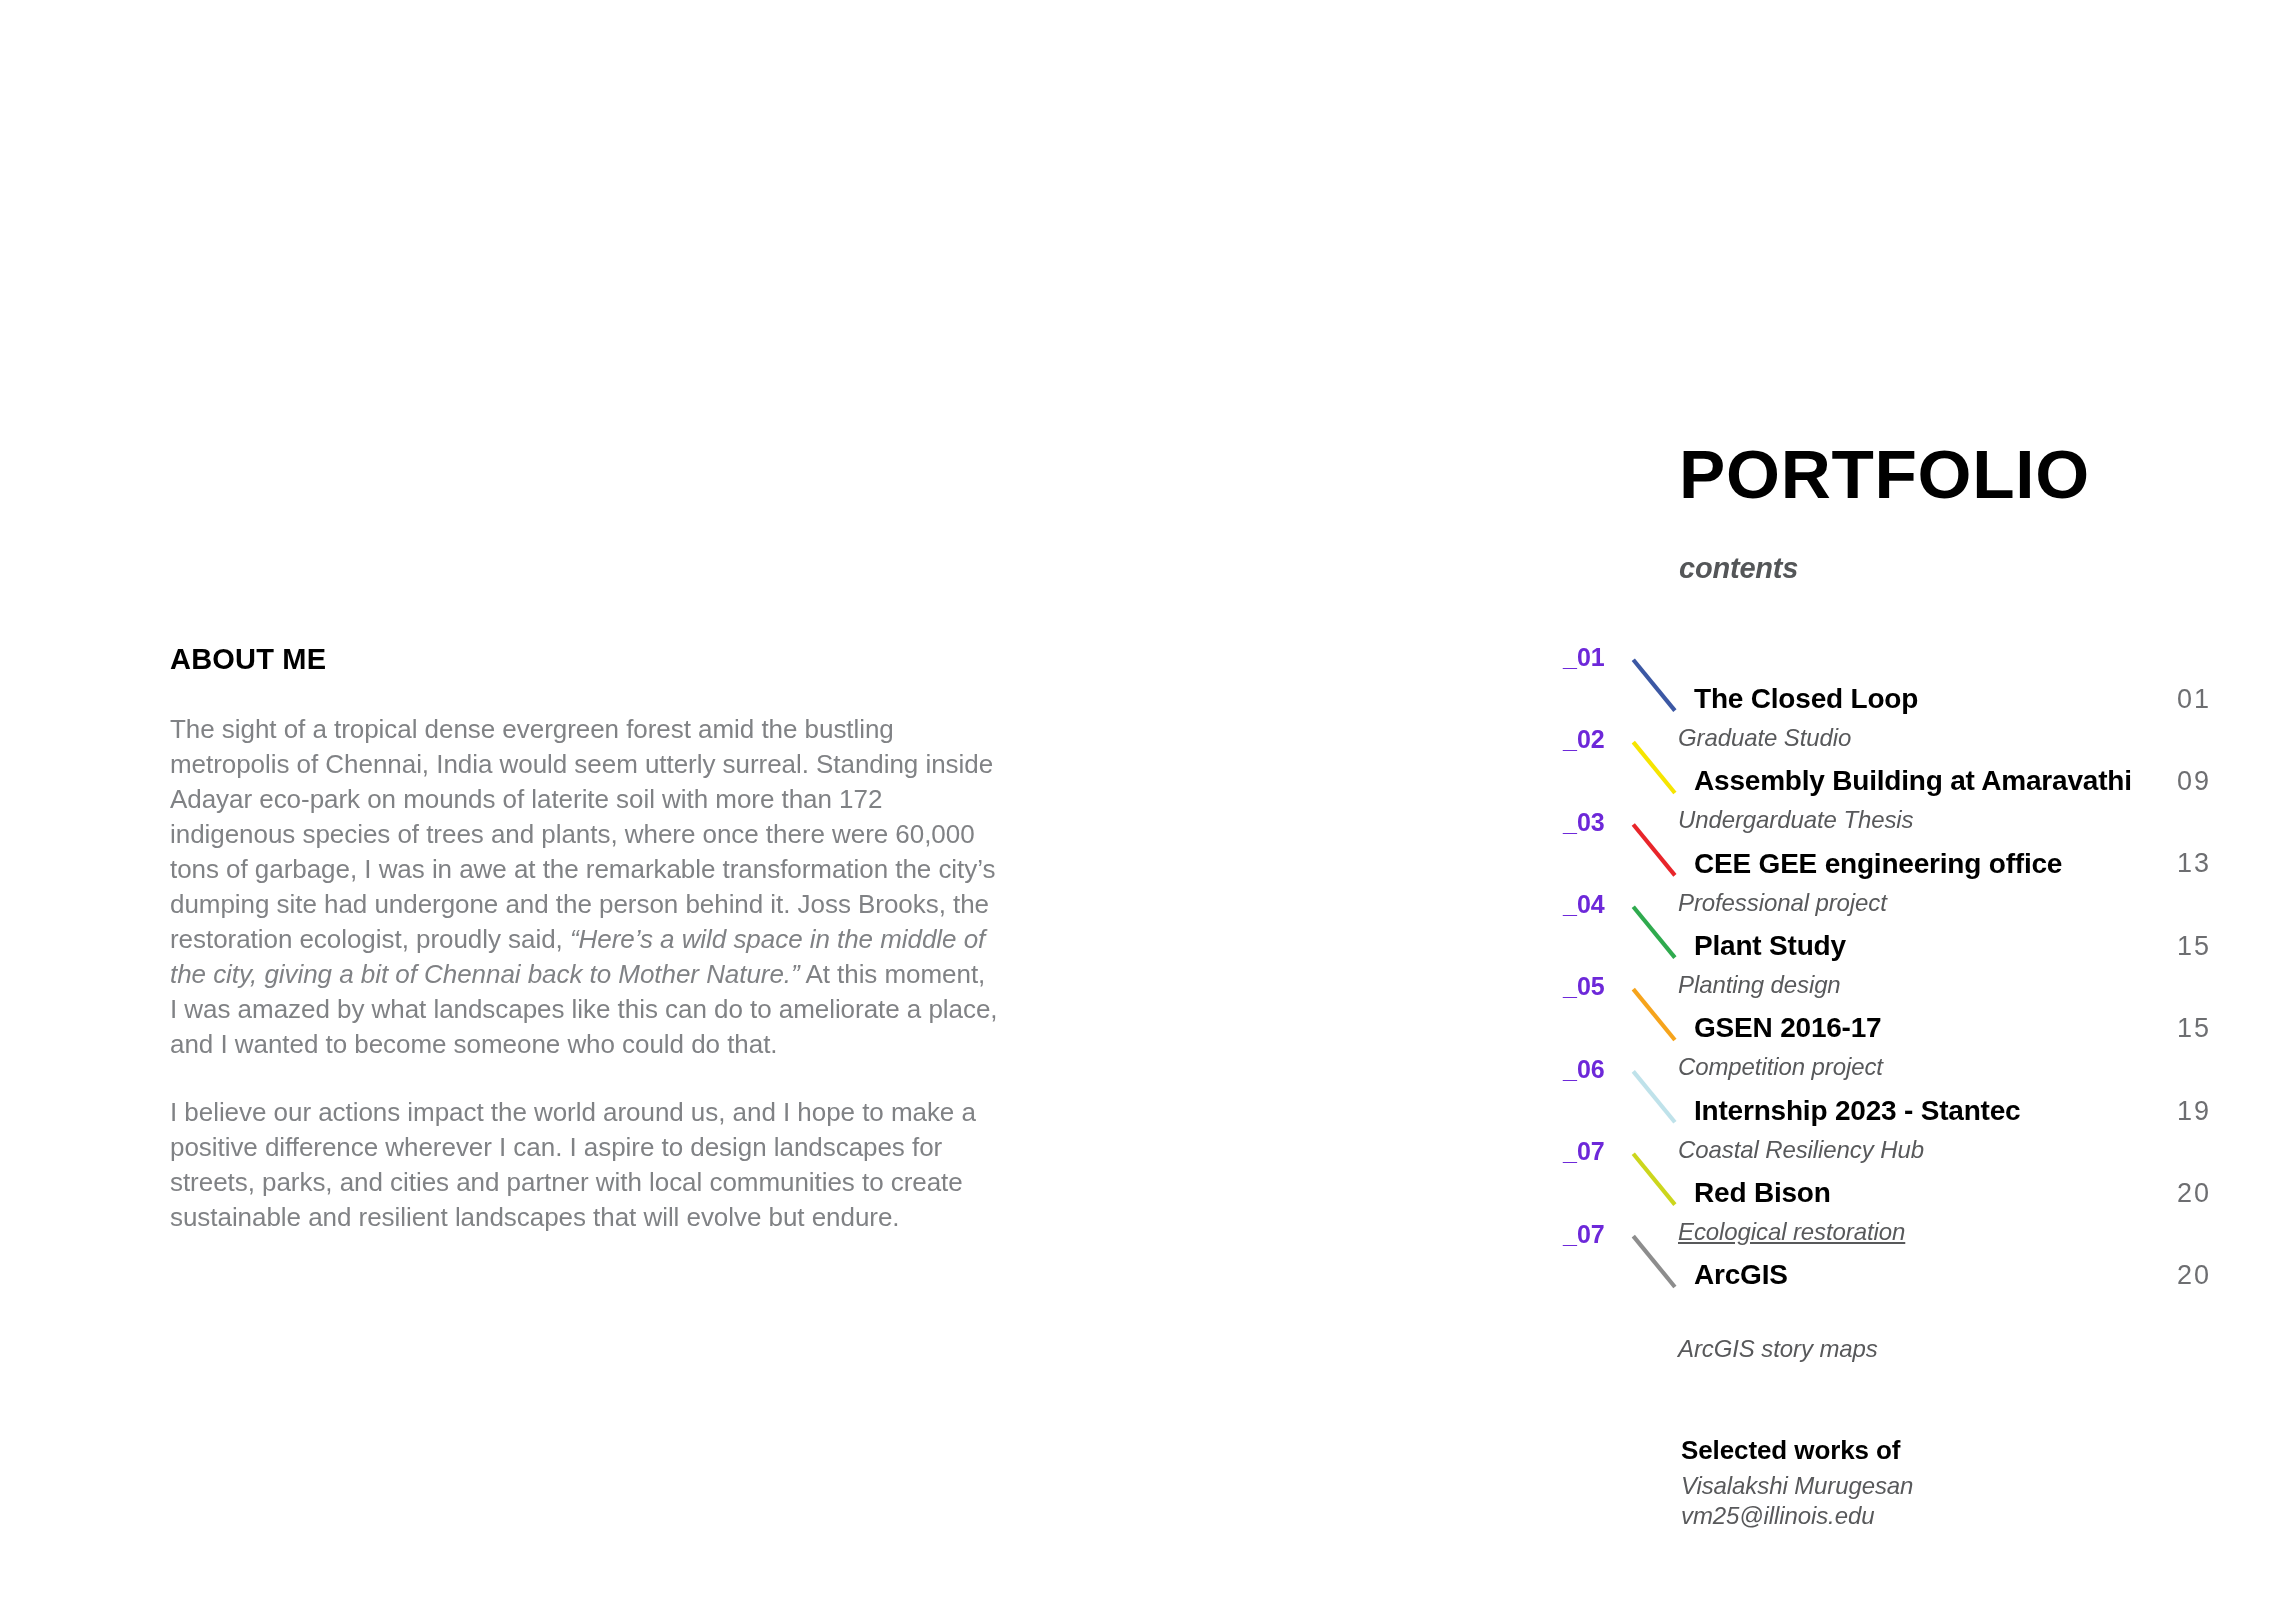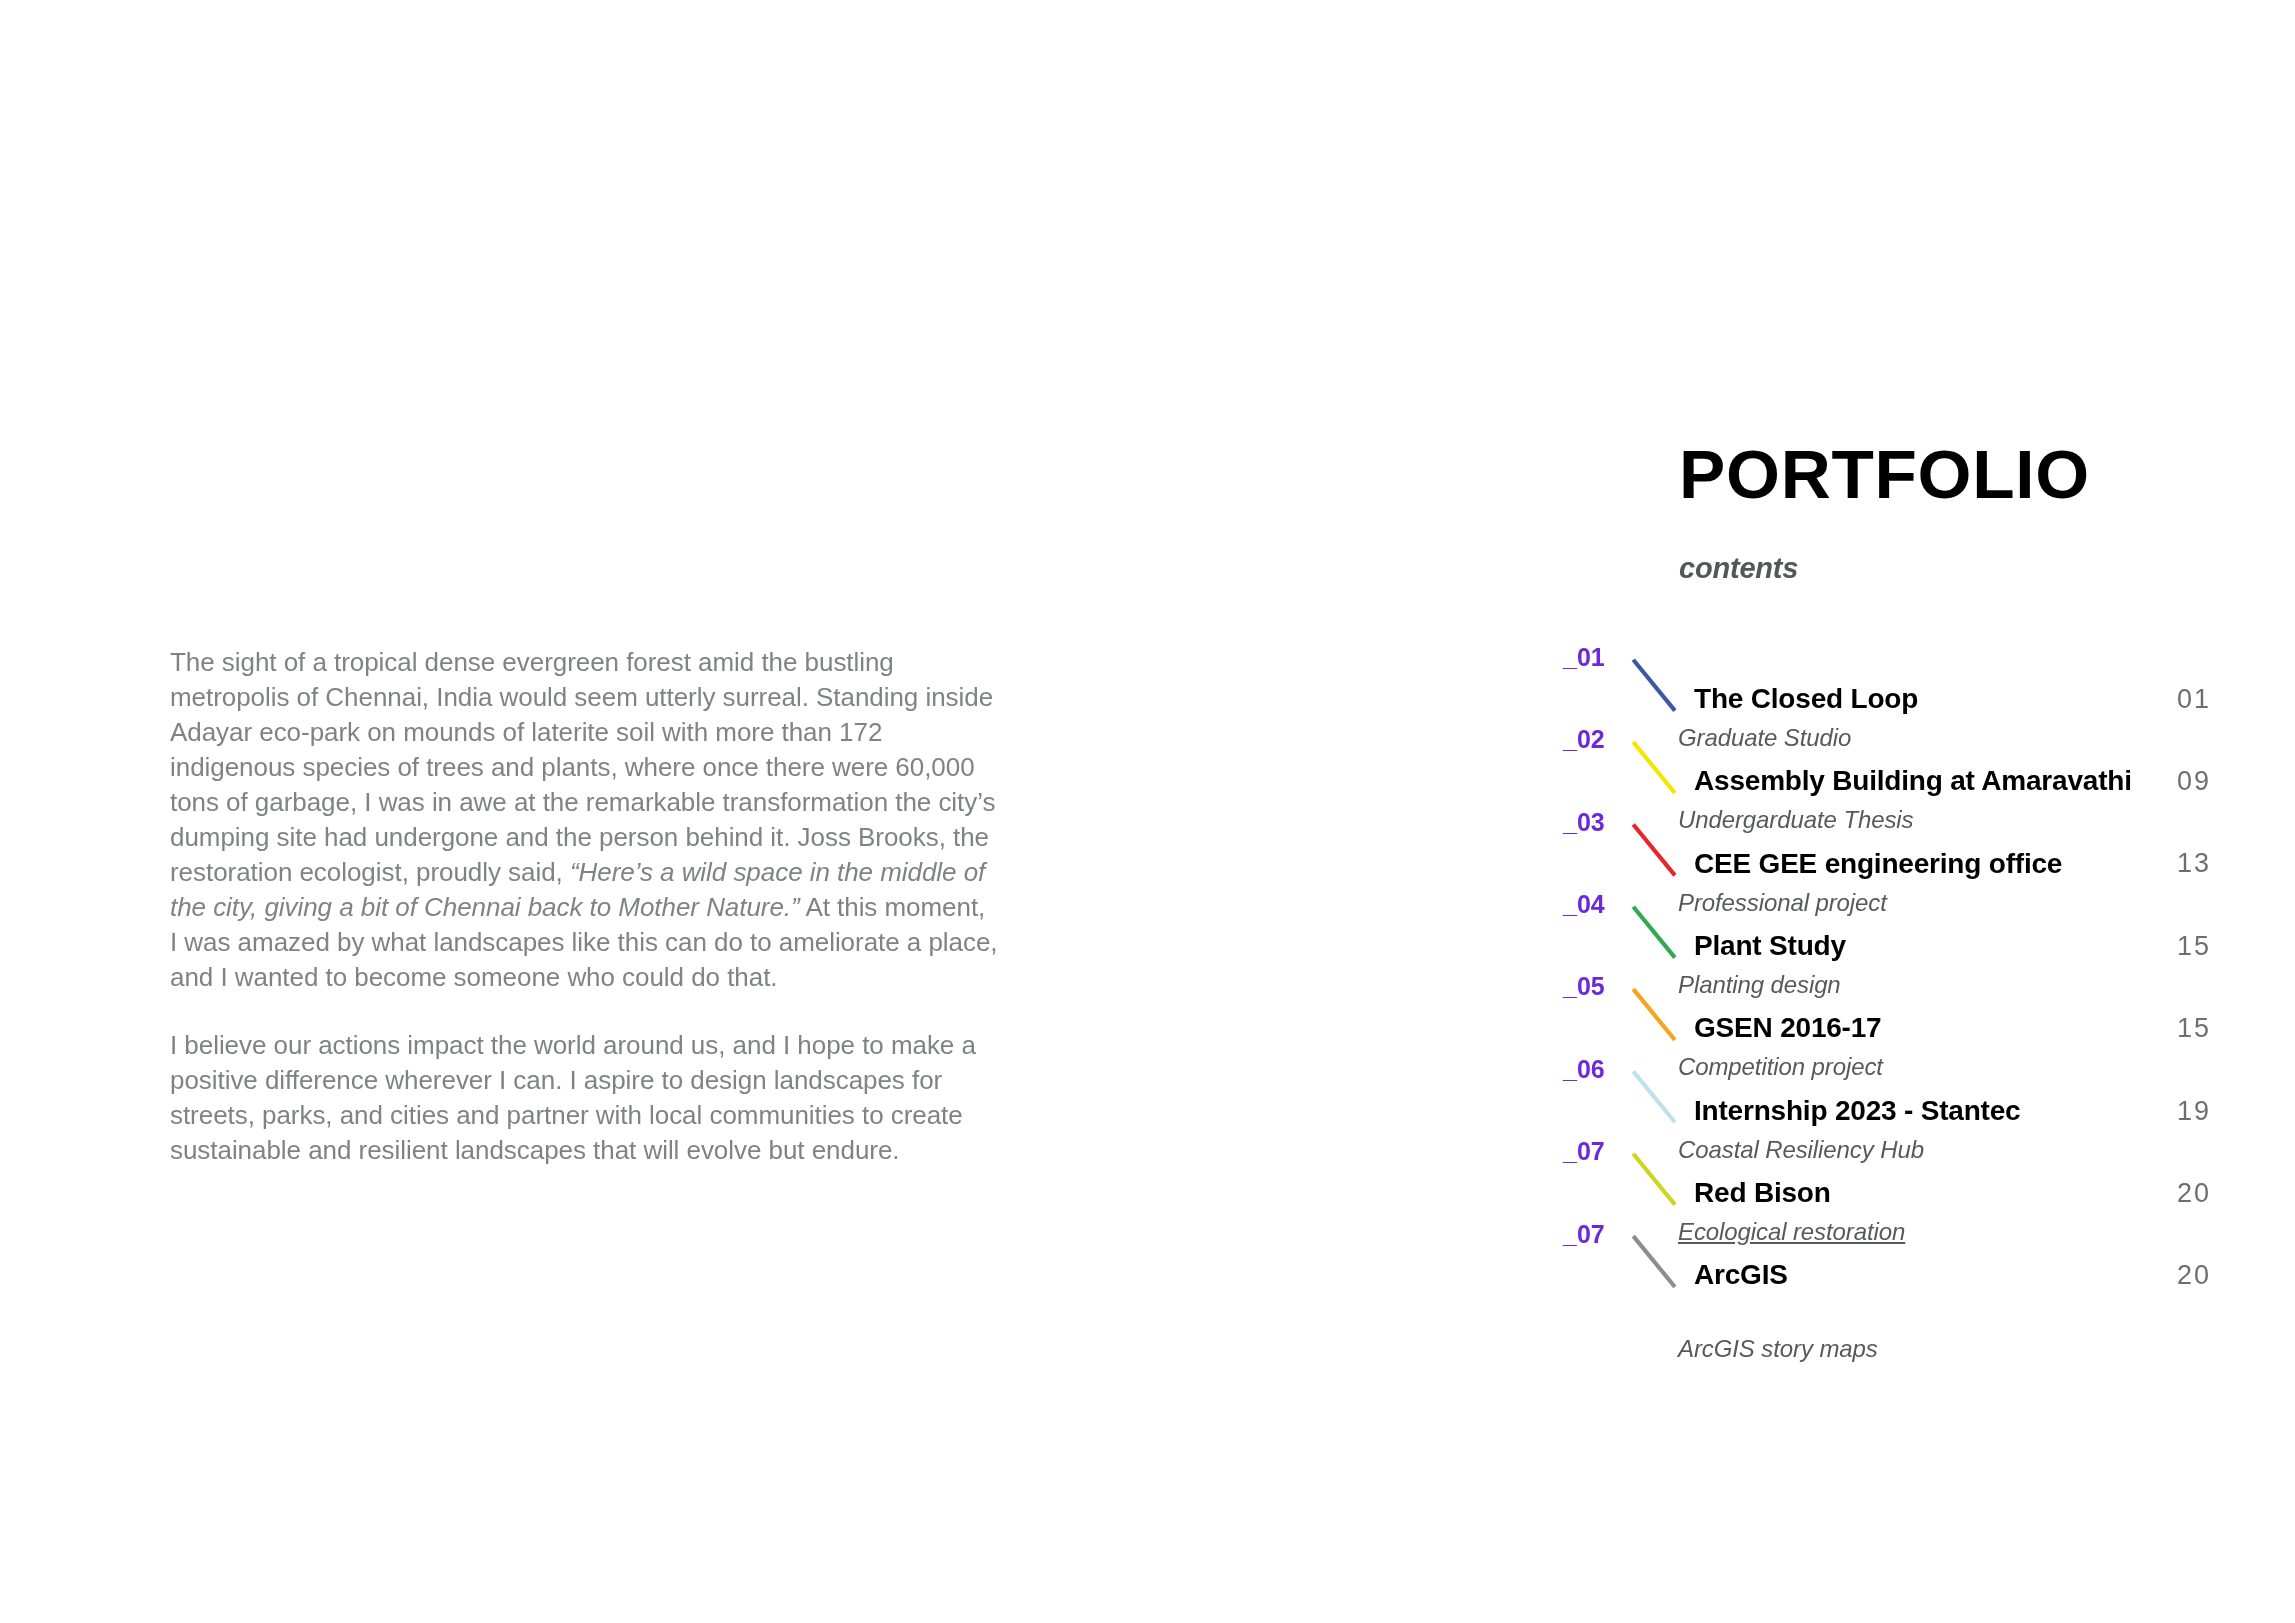--- a/index.html
+++ b/index.html
@@ -176,20 +176,21 @@
     letter-spacing: -0.1px;
     margin: 0;
   }
 </style>
 </head>
 <body>
 
 <div id="page">
 
   <section id="about-section">
+    <h2 id="about-heading">ABOUT ME</h2>
 
     <p class="about-para"><span>The sight of a tropical dense evergreen forest amid the bustling metropolis of Chennai, India would seem utterly surreal. Standing inside Adayar eco-park on mounds of laterite soil with more than 172 indigenous species of trees and plants, where once there were 60,000 tons of garbage, I was in awe at the remarkable transformation the city’s dumping site had undergone and the person behind it. Joss Brooks, the restoration ecologist, proudly said, </span><span class="about-quote">“Here’s a wild space in the middle of the city, giving a bit of Chennai back to Mother Nature.”</span><span> At this moment, I was amazed by what landscapes like this can do to ameliorate a place, and I wanted to become someone who could do that.</span></p>
 
     <p class="about-para">I believe our actions impact the world around us, and I hope to make a positive difference wherever I can. I aspire to design landscapes for streets, parks, and cities and partner with local communities to create sustainable and resilient landscapes that will evolve but endure.</p>
   </section>
 
   <div id="right-col">
     <h1 id="portfolio-title">PORTFOLIO</h1>
     <div id="contents-subtitle">contents</div>
 
@@ -233,15 +234,20 @@
         <div class="toc-title" style="top: 534px;">Red Bison</div>
         <div class="toc-sub" style="top: 575px; text-decoration: underline;">Ecological restoration</div>
         <div class="toc-page" style="top: 535px;">20</div>
         <div class="toc-index" style="top: 577px;">_07</div>
         <div class="toc-title" style="top: 616px;">ArcGIS</div>
         <div class="toc-sub" style="top: 692px; text-align: center;">ArcGIS story maps</div>
         <div class="toc-page" style="top: 617px;">20</div>
       </div>
   </div>
 
+  <div id="credit">
+    <div id="credit-heading">Selected works of</div>
+    <p class="credit-line">Visalakshi Murugesan</p>
+    <p class="credit-line">vm25@illinois.edu</p>
+  </div>
 
 </div>
 
 
 </body></html>

